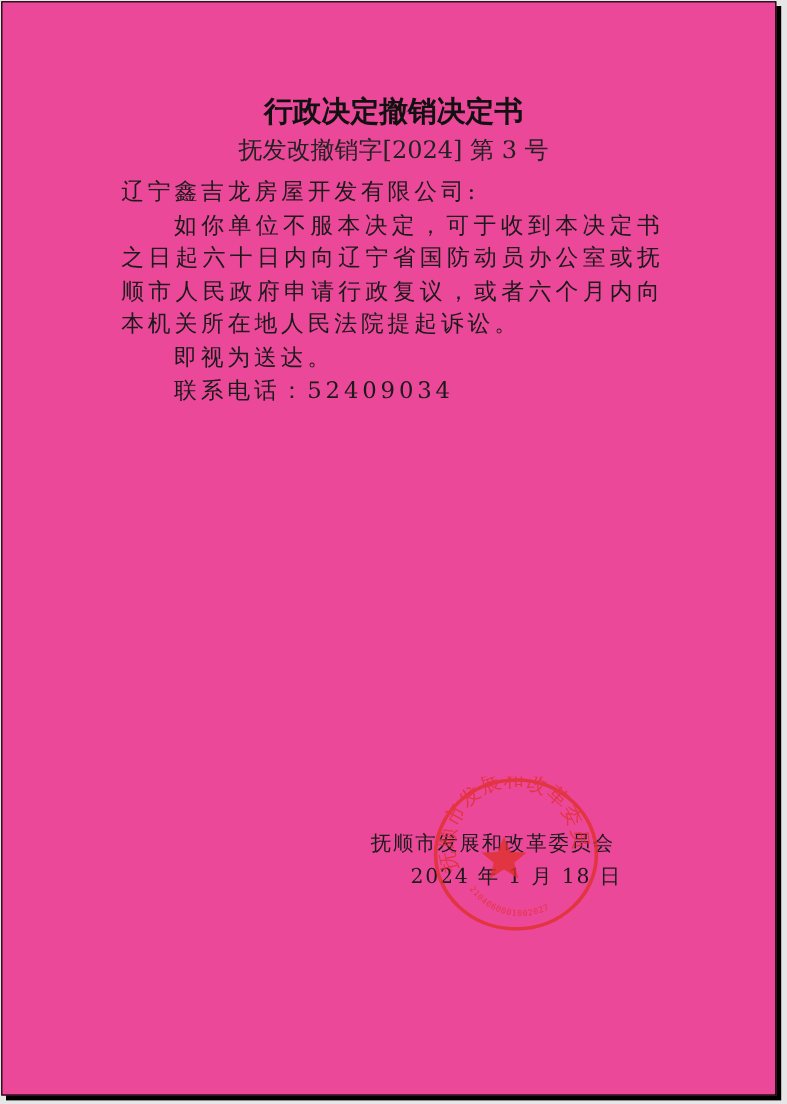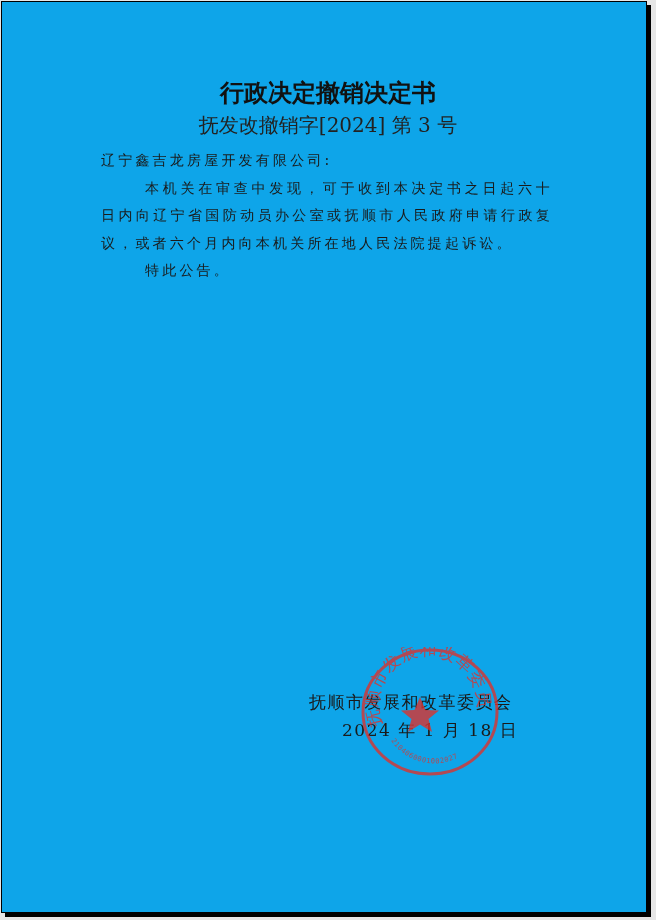--- a/index.html
+++ b/index.html
@@ -9,21 +9,21 @@
     height: 920px;
     background: #e6e6e6;
     overflow: hidden;
   }
   .page {
     position: absolute;
     left: 1px;
     top: 1px;
     width: 646px;
     height: 912px;
-    background: #0ea5e9;
+    background: #ec4899;
     border: 1px solid #000;
     box-shadow: 4px 4px 0 #000;
     box-sizing: border-box;
   }
   .title {
     position: absolute;
     left: 0;
     width: 652px;
     top: 76px;
     text-align: center;
@@ -44,21 +44,21 @@
     font-size: 20px;
     color: #222;
     line-height: 22px;
   }
   .body {
     position: absolute;
     left: 99px;
     top: 145px;
     width: 452px;
     font-family: "DejaVu Serif", "Liberation Serif", serif;
-    font-size: 14px;
+    font-size: 19px;
     line-height: 27.6px;
     color: #1a1a1a;
     letter-spacing: 3.2px;
     text-align: justify;
   }
   .body p {
     margin: 0;
   }
   .indent {
     text-indent: 44px;
@@ -90,22 +90,23 @@
 </head>
 <body>
 
 <div class="page">
 
   <div class="title">行政决定撤销决定书</div>
   <div class="doc-number">抚发改撤销字[2024] 第 3 号</div>
 
   <div class="body">
     <p>辽宁鑫吉龙房屋开发有限公司:</p>
-    <p class="indent">本机关在审查中发现，可于收到本决定书之日起六十日内向辽宁省国防动员办公室或抚顺市人民政府申请行政复议，或者六个月内向本机关所在地人民法院提起诉讼。</p>
-    <p class="indent-only">特此公告。</p>
+    <p class="indent">如你单位不服本决定，可于收到本决定书之日起六十日内向辽宁省国防动员办公室或抚顺市人民政府申请行政复议，或者六个月内向本机关所在地人民法院提起诉讼。</p>
+    <p class="indent-only">即视为送达。</p>
+    <p class="indent-only">联系电话：52409034</p>
   </div>
 
   <div class="signature sig-org">抚顺市发展和改革委员会</div>
   <div class="signature sig-date">2024 年 1 月 18 日</div>
 
   <svg class="seal" viewBox="0 0 140 130" xmlns="http://www.w3.org/2000/svg">
     <defs>
       <path id="seal-arc-top" d="M 22 78 A 50 50 0 1 1 118 60"></path>
       <path id="seal-arc-bottom" d="M 30 92 A 52 52 0 0 0 112 100"></path>
     </defs>

